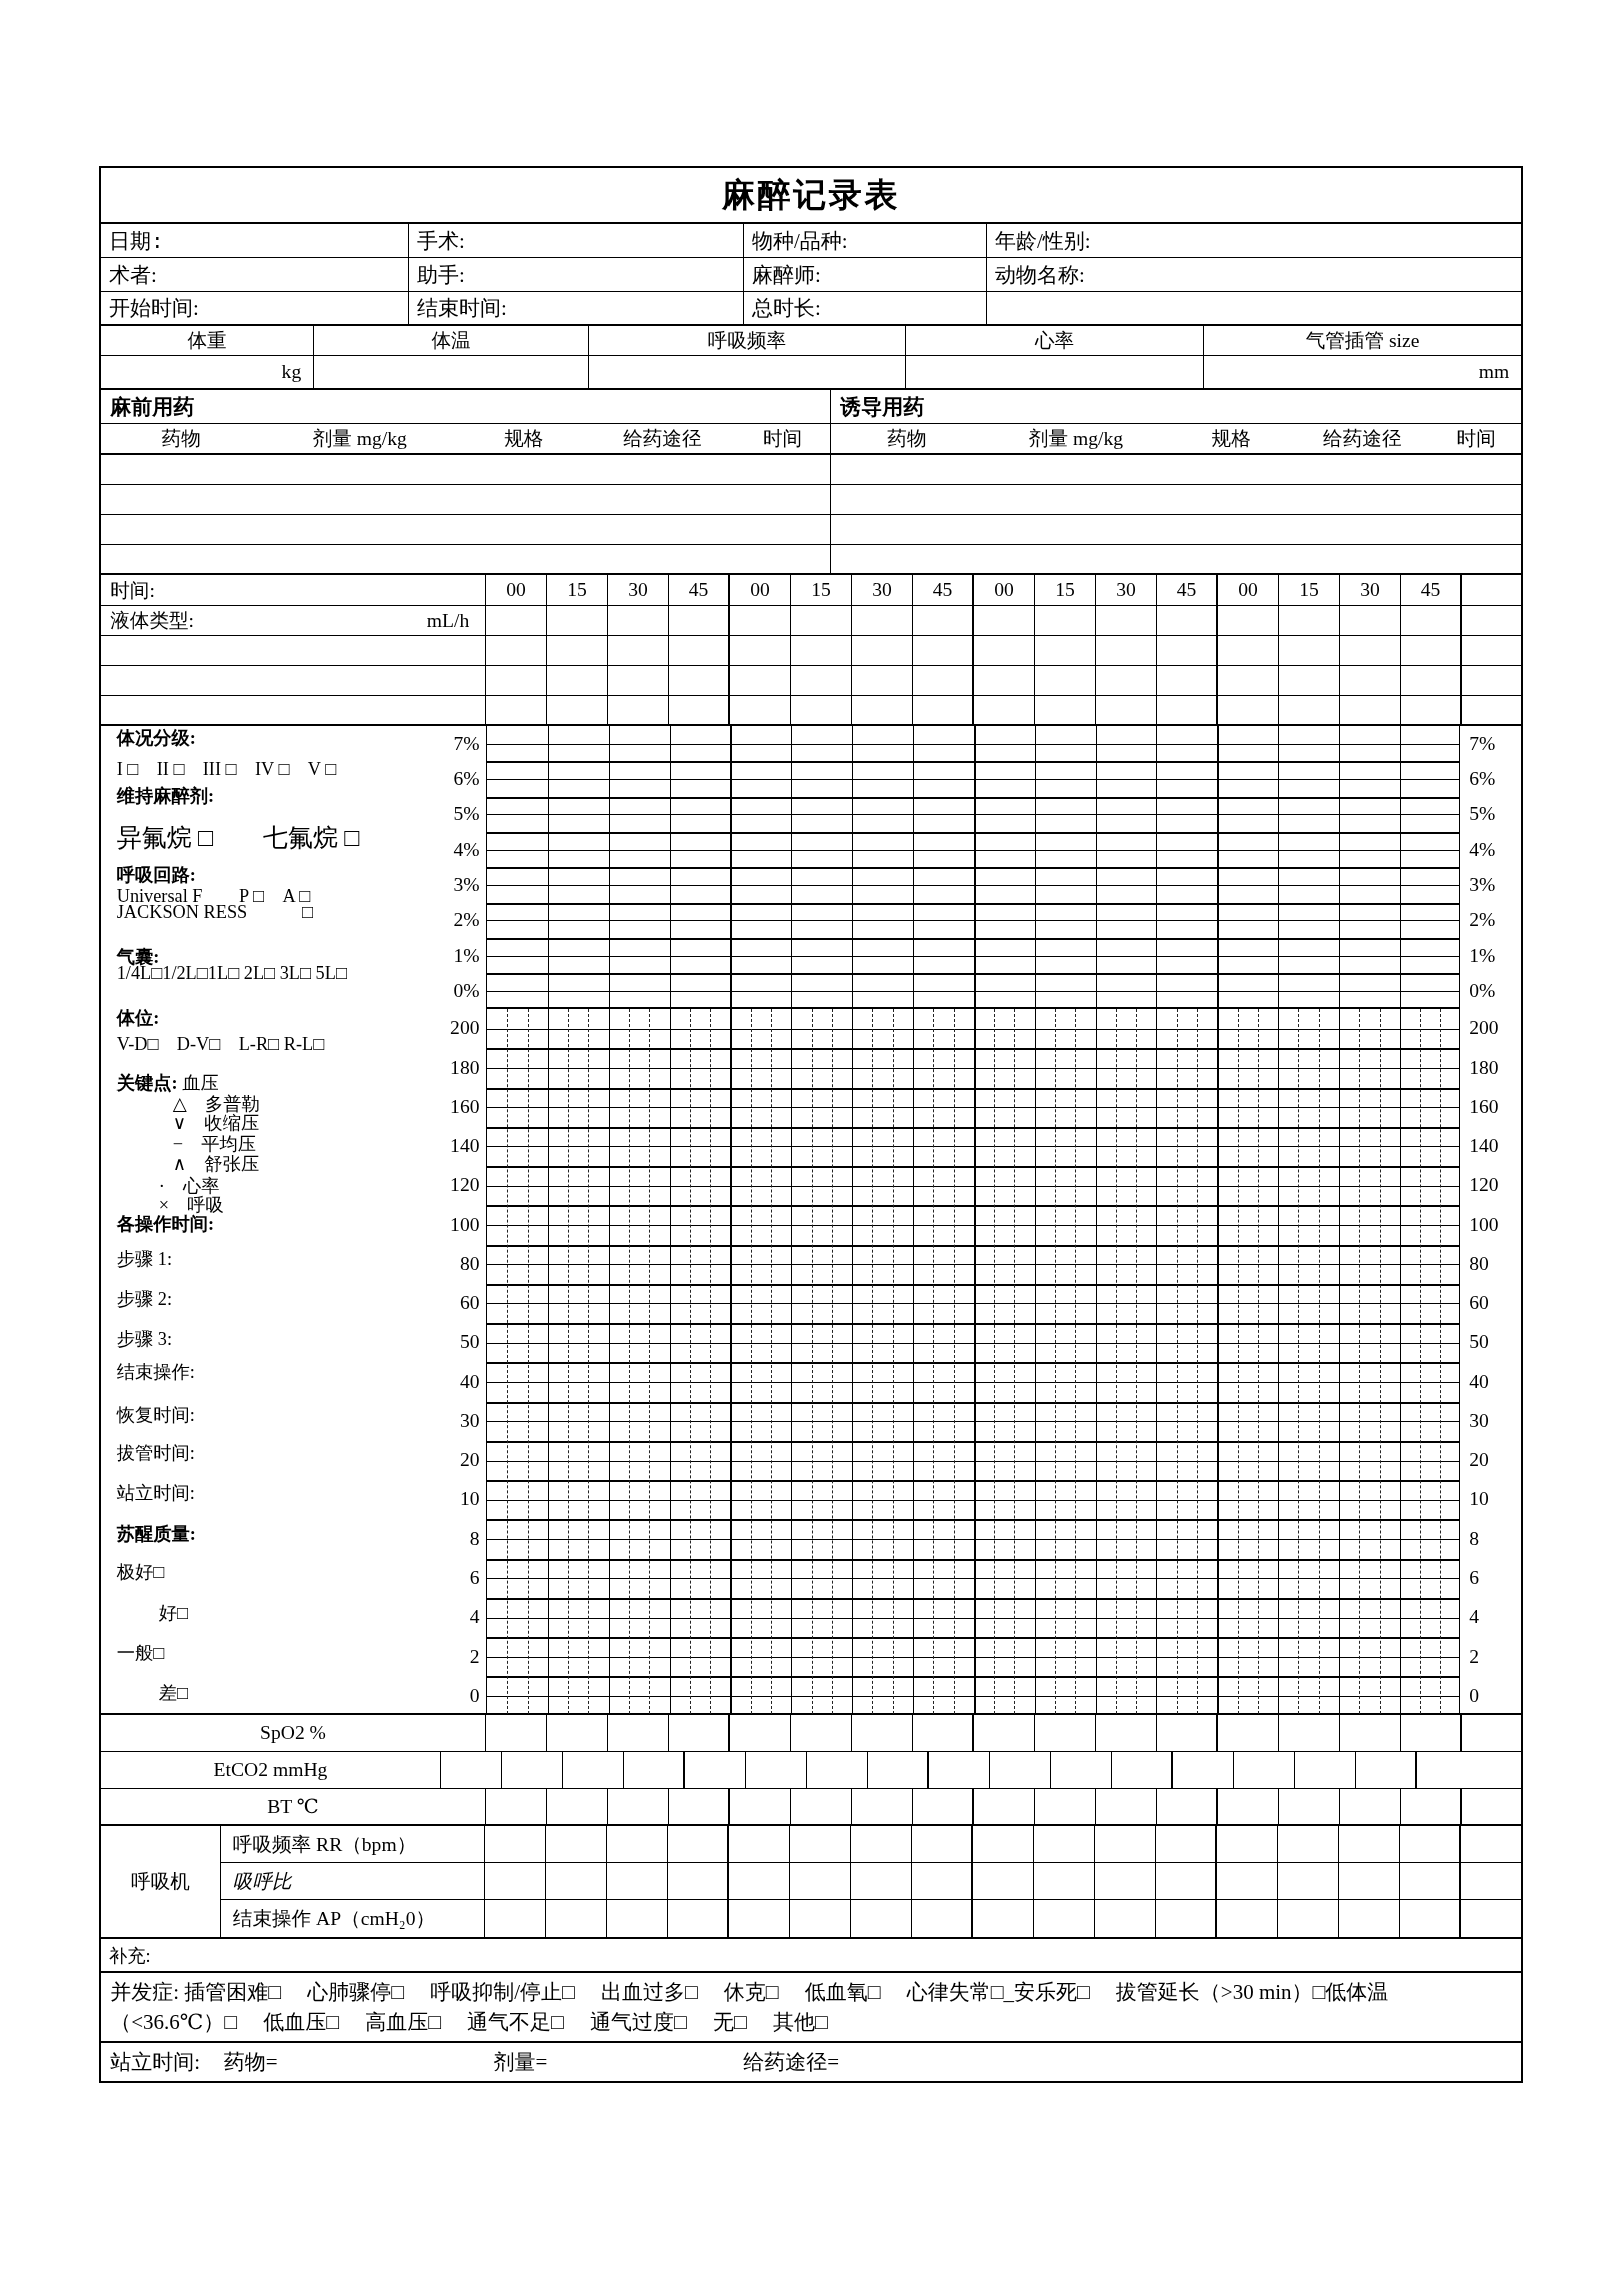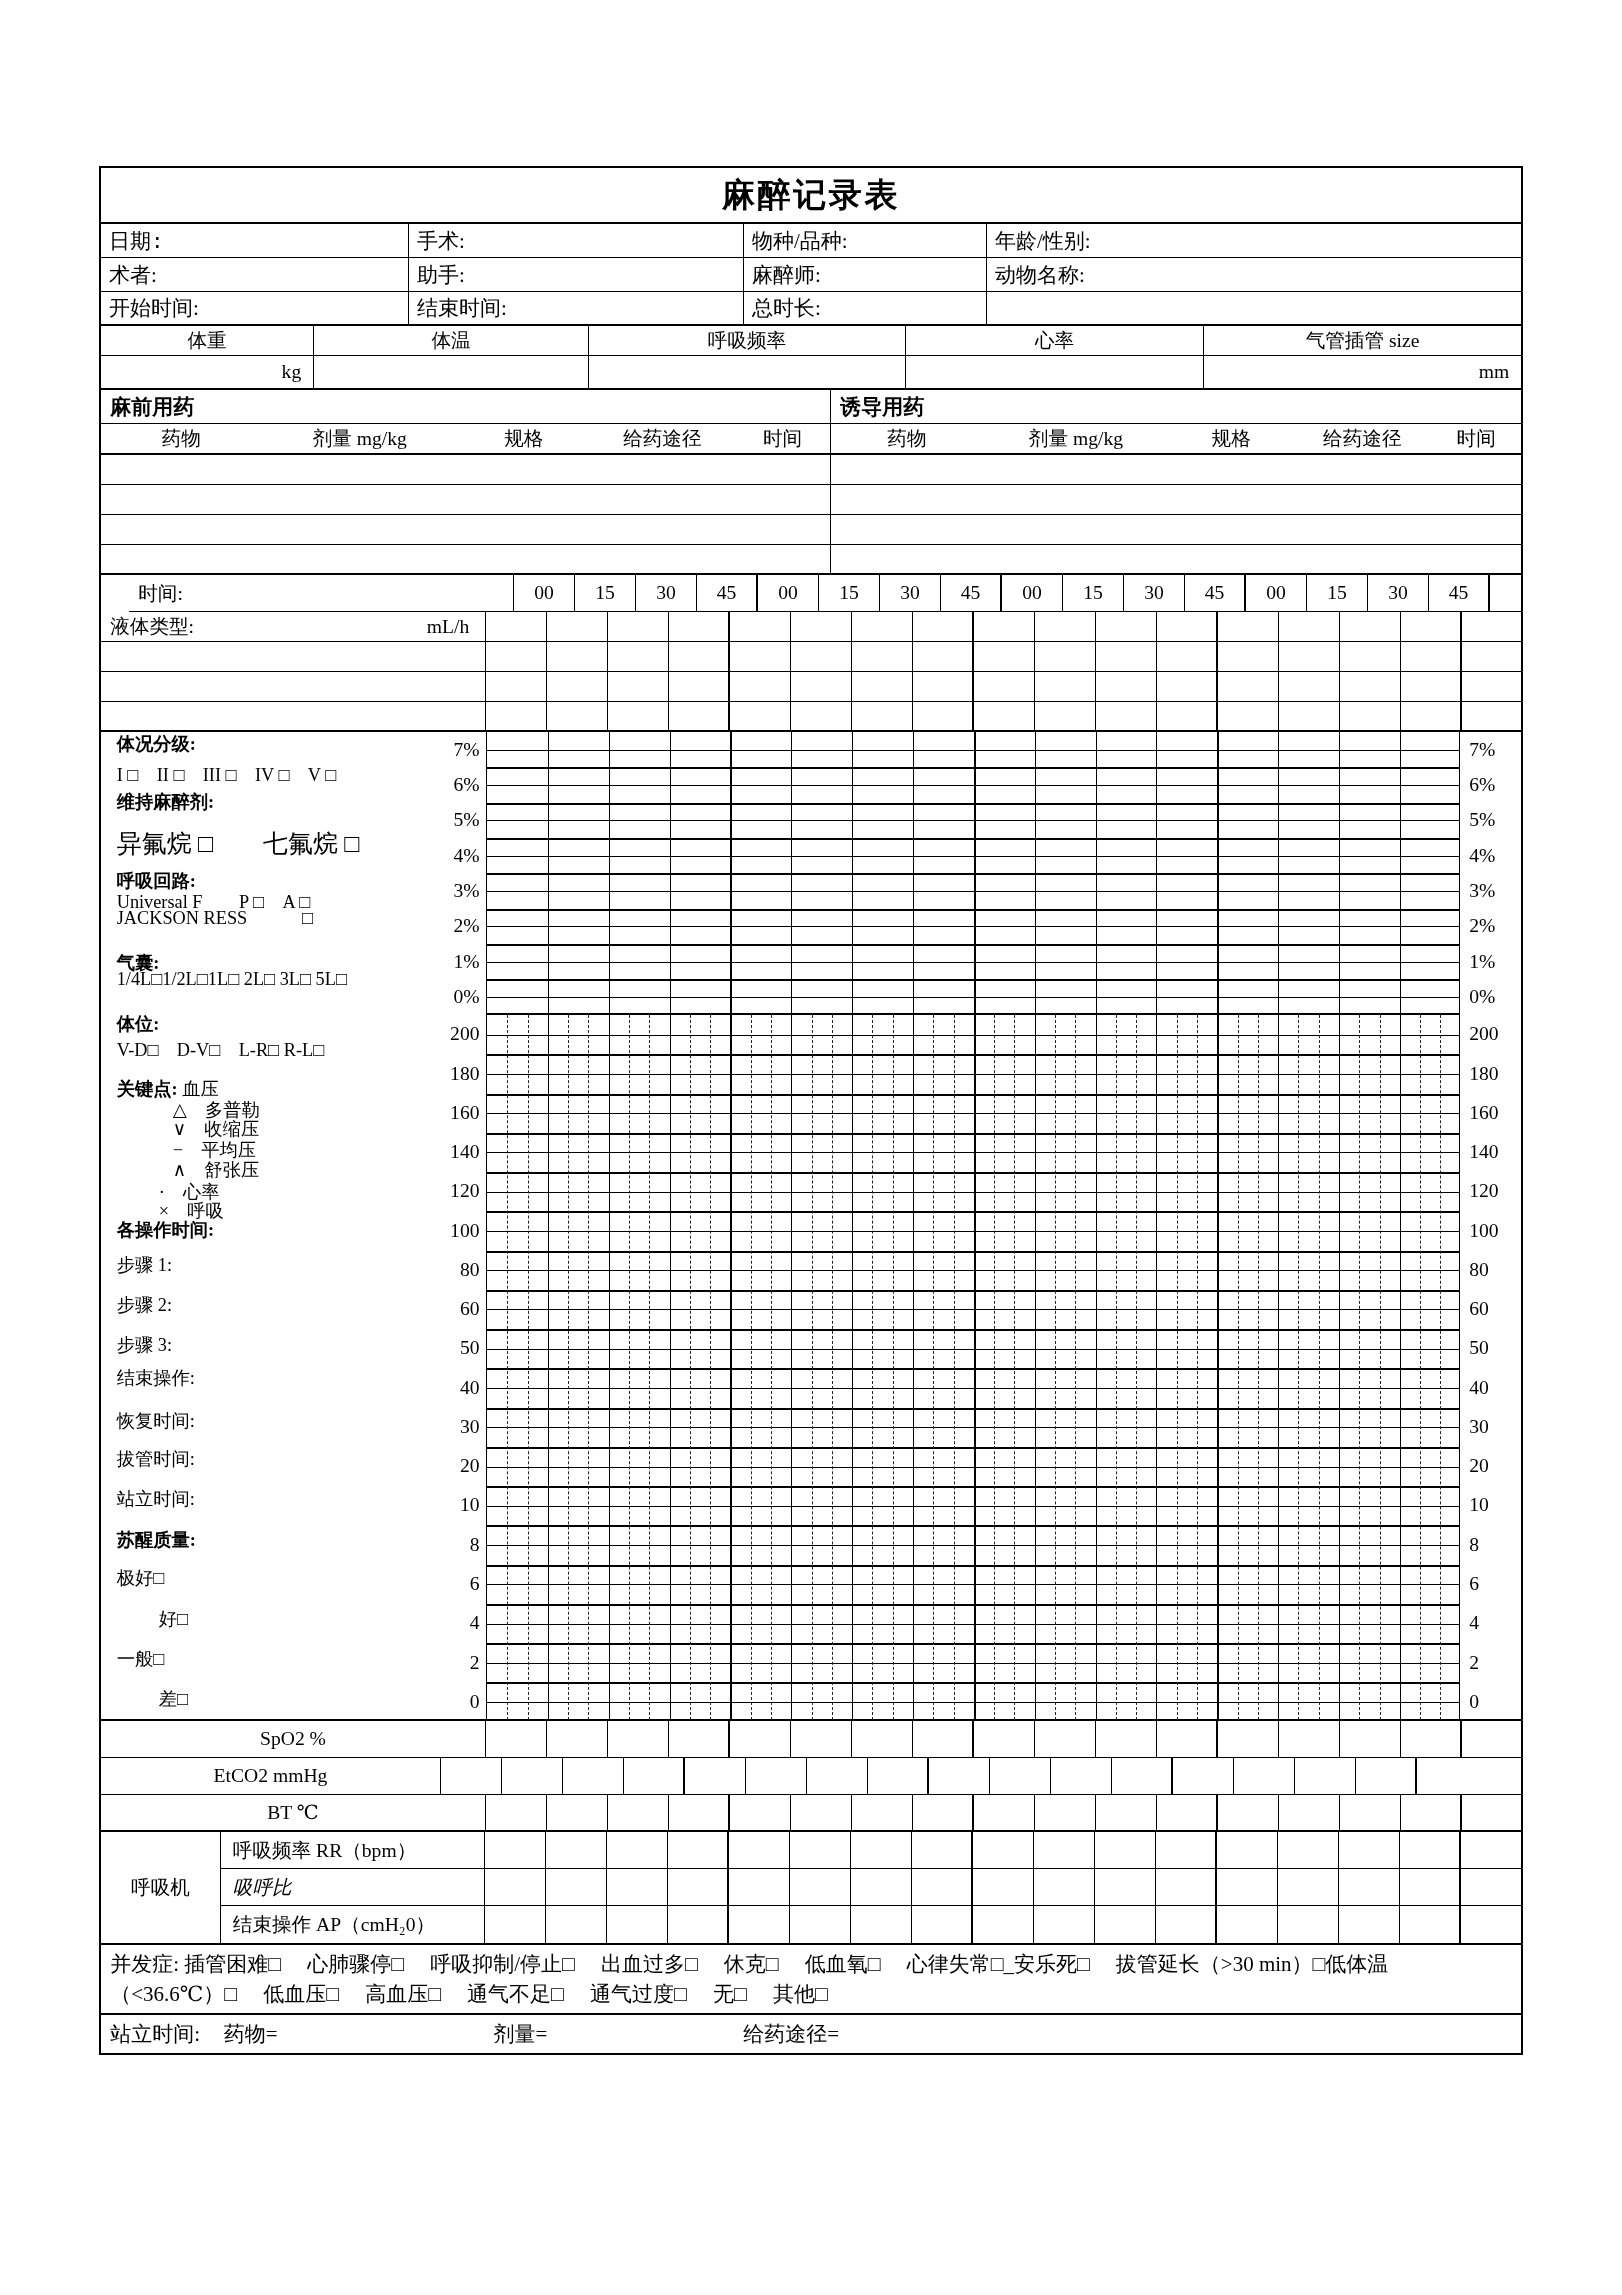--- a/index.html
+++ b/index.html
@@ -179,21 +179,21 @@
         <div class="row" style="height: 30px;">
           <div class="cell" style="width: 730px;"></div>
           <div class="cell last"></div>
         </div>
         <div class="row bb3" style="height: 30px;">
           <div class="cell" style="width: 730px;"></div>
           <div class="cell last"></div>
         </div>
       </div>
     <div id="timeSection">
-        <div class="row" style="height: 37px; margin-left: 28px;">
+        <div class="row" style="height: 31px;">
           <div class="cell" style="width: 385px;">
             <span class="timelbl">时间:</span>
           </div>
           <div class="cell ctr" style="width: 61px;">
             <span class="tick">00</span>
           </div>
           <div class="cell ctr" style="width: 61px;">
             <span class="tick">15</span>
           </div>
           <div class="cell ctr" style="width: 61px;">
@@ -665,20 +665,23 @@
               <div class="cell ctr hr" style="width: 61px;"></div>
               <div class="cell ctr" style="width: 61px;"></div>
               <div class="cell ctr" style="width: 61px;"></div>
               <div class="cell ctr" style="width: 61px;"></div>
               <div class="cell ctr hr" style="width: 61px;"></div>
               <div class="cell last"></div>
             </div>
           </div>
         </div>
       </div>
+    <div class="row supp-row">
+      <span>补充:</span>
+    </div>
     <div class="compl-row">
       <div class="compl-line">并发症: 插管困难□　 心肺骤停□　 呼吸抑制/停止□　 出血过多□　 休克□　 低血氧□　 心律失常□_安乐死□　 拔管延长（&gt;30 min）□低体温</div>
       <div class="compl-line">（&lt;36.6℃）□ 　低血压□　 高血压□　 通气不足□ 　通气过度□　 无□ 　其他□</div>
     </div>
     <div class="row postop-row nb">
       <span class="plabel">站立时间:</span>
       <span class="pfield" id="pf0" style="margin-left:23.6px">药物=</span>
       <span class="pfield" id="pf1" style="margin-left:216px">剂量=</span>
       <span class="pfield" id="pf2" style="margin-left:196px">给药途径=</span>
     </div>

